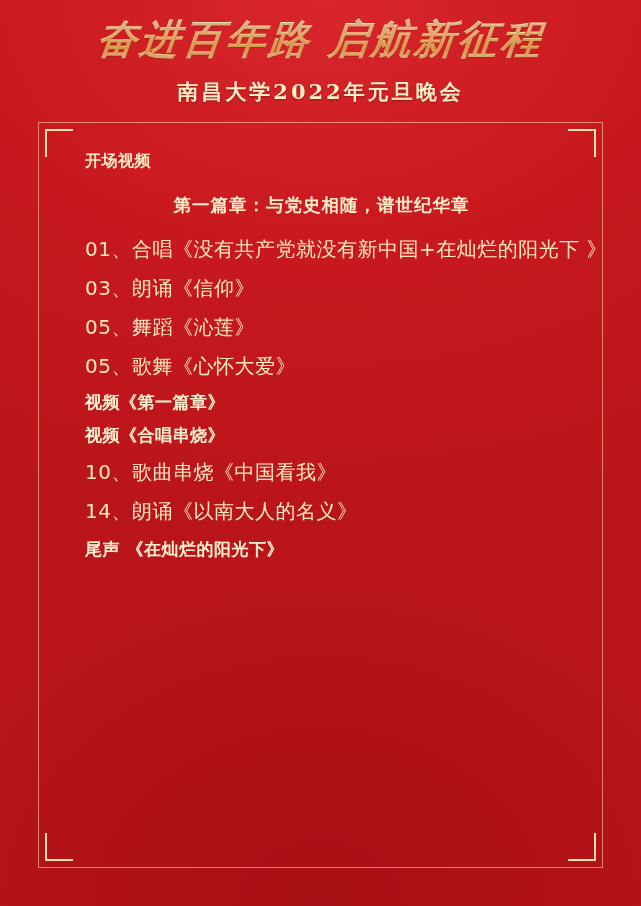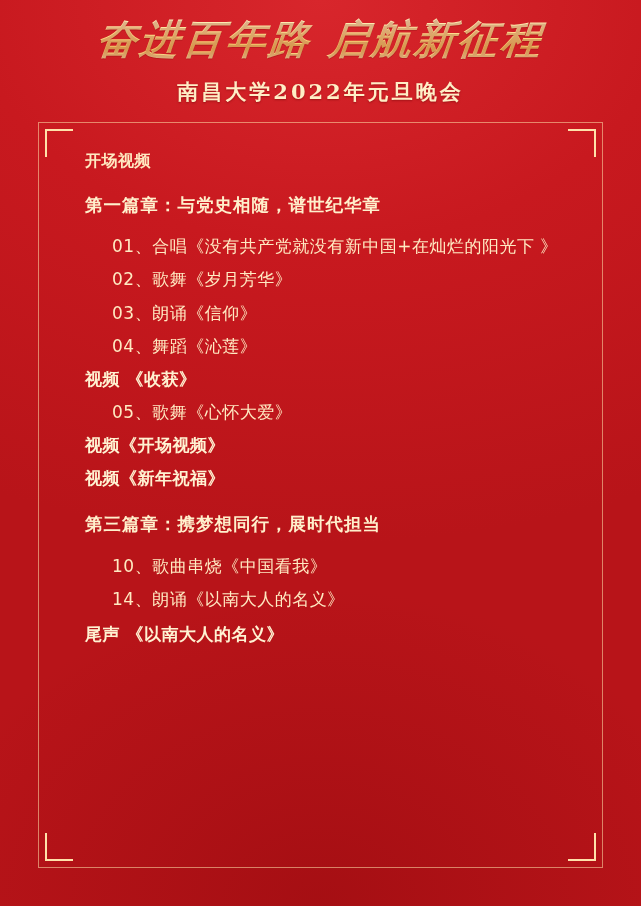--- a/index.html
+++ b/index.html
@@ -102,29 +102,29 @@
     white-space: nowrap;
   }
   .line.opening {
     font-weight: bold;
     font-size: 16px;
     margin-bottom: 6px;
   }
   .line.chapter {
     font-weight: bold;
     font-size: 17.5px;
+    text-align: center;
     color: #fff0cc;
     margin: 12px 0 8px 0;
     letter-spacing: 1px;
     padding-right: 14px;
   }
   .line.item {
-    font-size: 17px;
+    font-size: 20px;
     color: #ffeac2;
-    margin-left: 27px;
   }
   .line.video {
     font-weight: bold;
     font-size: 17px;
     color: #fff2d2;
   }
   .line.finale {
     font-weight: bold;
     font-size: 17px;
     color: #fff2d2;
@@ -144,27 +144,24 @@
   <div class="panel">
     <span class="corner tl"></span>
     <span class="corner tr"></span>
     <span class="corner bl"></span>
     <span class="corner br"></span>
 
     <div class="panel-inner" id="program-list">
       <div class="line opening">开场视频</div>
     <div class="line chapter">第一篇章：与党史相随，谱世纪华章</div>
         <div class="line item">01、合唱《没有共产党就没有新中国+在灿烂的阳光下 》</div>
-        <div class="line item">02、歌舞《岁月芳华》</div>
         <div class="line item">03、朗诵《信仰》</div>
-        <div class="line item">04、舞蹈《沁莲》</div>
-        <div class="line video">视频 《收获》</div>
+        <div class="line item">05、舞蹈《沁莲》</div>
         <div class="line item">05、歌舞《心怀大爱》</div>
-        <div class="line video">视频《开场视频》</div>
-        <div class="line video">视频《新年祝福》</div>
-        <div class="line chapter">第三篇章：携梦想同行，展时代担当</div>
+        <div class="line video">视频《第一篇章》</div>
+        <div class="line video">视频《合唱串烧》</div>
         <div class="line item">10、歌曲串烧《中国看我》</div>
         <div class="line item">14、朗诵《以南大人的名义》</div>
-        <div class="line finale">尾声 《以南大人的名义》</div>
+        <div class="line finale">尾声 《在灿烂的阳光下》</div>
       </div>
   </div>
 
 </div>
 
 </body></html>

